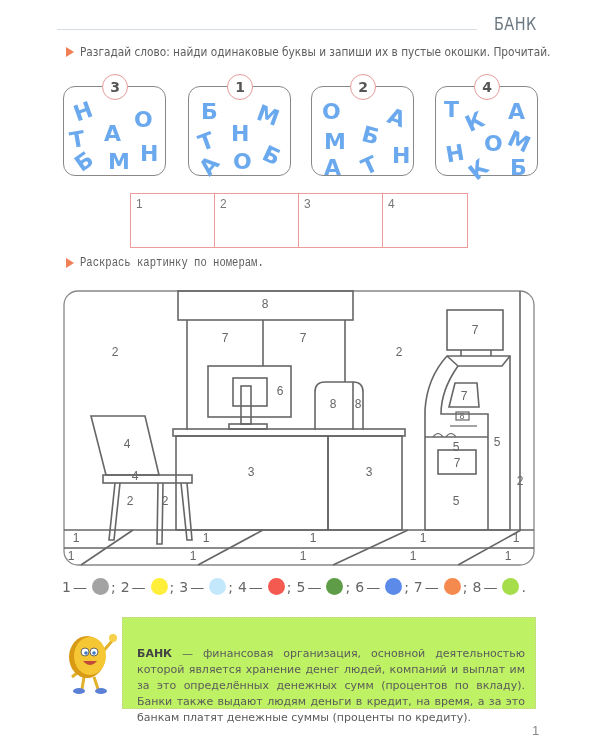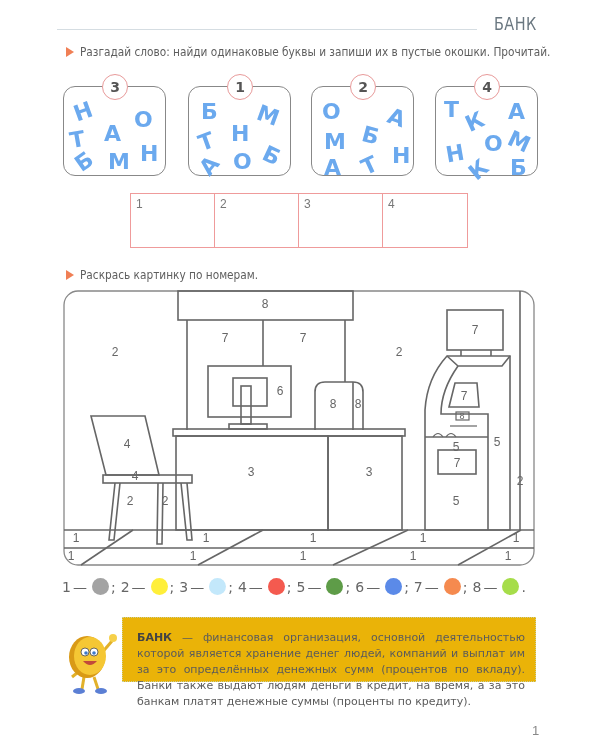--- a/index.html
+++ b/index.html
@@ -21,21 +21,21 @@
   .answer .cell { width:84px; border-right:1px solid #ef9b9b; font-size:12px; color:#777; padding:3px 5px; box-sizing:border-box; }
   .answer .cell:last-child { border-right:none; }
 
   .scene { left:63px; top:290px; width:472px; height:276px; }
 
   .legend { left:62px; top:578px; display:flex; align-items:center; font-size:14px; color:#666; font-family:"DejaVu Sans", sans-serif; }
   .legend .item { display:flex; align-items:center; }
   .legend .dot { width:17px; height:17px; border-radius:50%; display:inline-block; margin:0 2px 0 3px; }
   .legend .sep { margin-right:5px; }
 
-  .infobox { left:122px; top:617px; width:414px; height:65px; background:#eab308; border:1.5px dotted #c8cf9a; box-sizing:border-box; padding:12px 10px 0 14px; }
+  .infobox { left:122px; top:617px; width:414px; height:92px; background:#bef264; border:1.5px dotted #c8cf9a; box-sizing:border-box; padding:28px 10px 0 14px; }
   .infobox p { margin:0; font-size:11px; line-height:16px; color:#5b5b5b; text-align:justify; font-family:"DejaVu Sans", sans-serif; }
   .infobox b { color:#444; }
   .page-num { left:532px; top:723px; font-size:13px; color:#888; }
 </style>
 </head>
 <body>
 
 <div class="abs header-line"></div>
 <div class="abs header-title">БАНК</div>
 
@@ -88,21 +88,21 @@
     </div>
   </div>
 
 <div class="abs answer">
   <div class="cell">1</div>
   <div class="cell">2</div>
   <div class="cell">3</div>
   <div class="cell">4</div>
 </div>
 
-<div class="abs task" style="top:268px;">
+<div class="abs task" style="top:256px;font-family:Liberation Mono, monospace;">
   <span class="tri"></span>
   <span class="t">Раскрась картинку по номерам.</span>
 </div>
 
 <svg class="abs scene" viewBox="0 0 472 276" font-family="Liberation Sans, sans-serif" font-size="12" fill="none" stroke="#666" stroke-width="1.6">
   <rect x="1" y="1" width="470" height="274" rx="14" stroke="#888" stroke-width="1.3"></rect>
 
   <rect x="115" y="1" width="175" height="29"></rect>
 
   <line x1="124" y1="30" x2="124" y2="140"></line>

